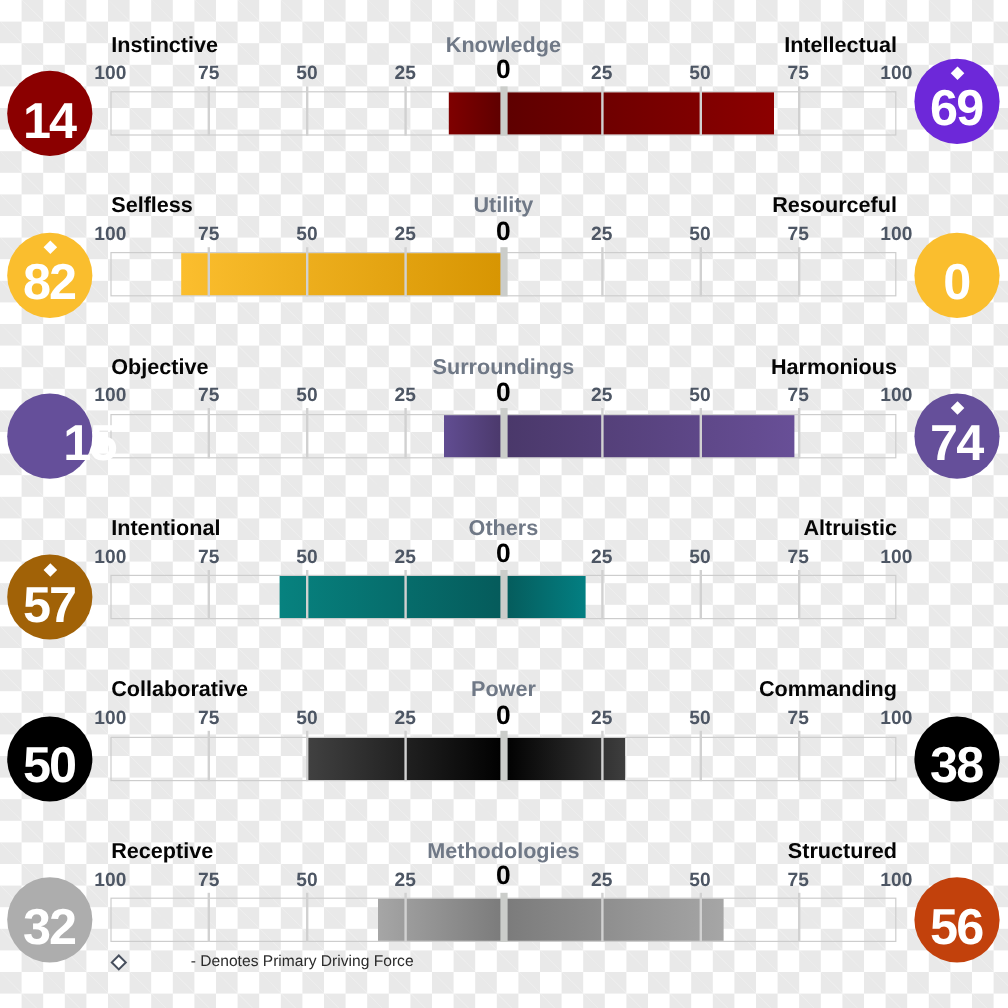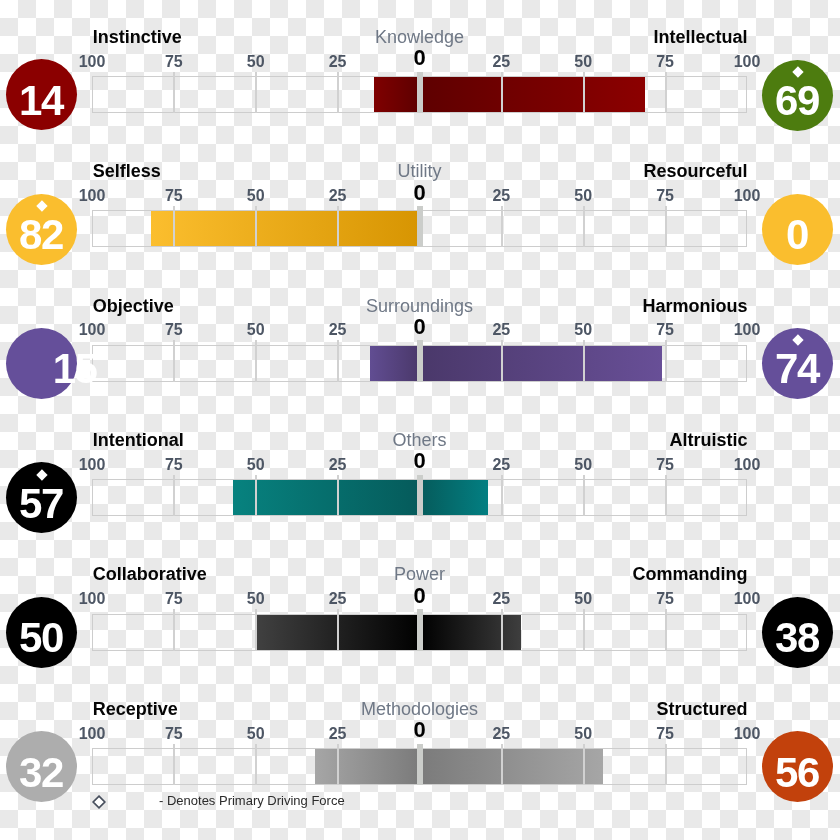--- a/index.html
+++ b/index.html
@@ -21,21 +21,21 @@
   .circle .val{position:absolute;left:0;right:0;text-align:center;
     color:#ffffff;font-size:42px;font-weight:bold;line-height:1;
     letter-spacing:-1.5px;text-indent:-1.5px;}
   .circle .dia{position:absolute;width:7.9px;height:7.9px;left:50%;margin-left:-3.95px;
     background:#ffffff;transform:rotate(45deg);}
 
   .pole{position:absolute;font-size:18px;font-weight:bold;color:#050505;
     line-height:1;white-space:nowrap;}
   .pole.left{text-align:left;}
   .pole.right{text-align:right;}
-  .ctr-label{position:absolute;font-size:18px;font-weight:normal;color:#6f7886;
+  .ctr-label{position:absolute;font-size:18px;font-weight:bold;color:#6f7886;
     line-height:1;white-space:nowrap;text-align:center;}
 
   .tick-lbl{position:absolute;font-size:16px;font-weight:bold;color:#4d5664;
     line-height:1;text-align:center;white-space:nowrap;}
   .tick-lbl.zero{font-size:22px;color:#000000;}
 
   .track{position:absolute;box-sizing:border-box;
     border:1px solid #cdcdcd;background:transparent;}
   .tickline{position:absolute;width:2px;background:#d1d1d1;}
   .fill{position:absolute;}
@@ -66,21 +66,21 @@
       <div class="tickline" style="left: 500.88px; top: 54.5px; height: 41.5px;"></div>
       <div class="tickline" style="left: 582.75px; top: 54.5px; height: 41.5px;"></div>
       <div class="tickline" style="left: 664.63px; top: 54.5px; height: 41.5px;"></div>
       <div class="center-mark" style="left: 416.5px; width: 6px; top: 54.5px; height: 41.5px;"></div>
       <div class="pole left" style="left: 92.7px; top: 10.9px;">Instinctive</div>
       <div class="pole right" style="right: 92.5px; top: 10.9px;">Intellectual</div>
       <div class="ctr-label" style="left: 269.5px; width: 300px; top: 10.9px;">Knowledge</div>
       <div class="circle" style="left: 6.2px; top: 42.3px; background: rgb(139, 0, 0);">
         <div class="val" style="top: 20.4px;">14</div>
       </div>
-      <div class="circle" style="left: 762.2px; top: 43px; background: #4d7c0f;">
+      <div class="circle" style="left: 762.2px; top: 32px; background: #6d28d9;">
         <div class="val" style="top: 20.4px;">69</div>
         <div class="dia" style="top: 8.4px;"></div>
       </div>
     </div>
     <div class="row" style="top: 151.4px;">
       <div class="tick-lbl" style="left: 52px; width: 80px; top: 36.6px;">100</div>
       <div class="tick-lbl" style="left: 133.88px; width: 80px; top: 36.6px;">75</div>
       <div class="tick-lbl" style="left: 215.75px; width: 80px; top: 36.6px;">50</div>
       <div class="tick-lbl" style="left: 297.63px; width: 80px; top: 36.6px;">25</div>
       <div class="tick-lbl zero" style="left: 379.5px; width: 80px; top: 30.3px;">0</div>
@@ -155,21 +155,21 @@
       <div class="tickline" style="left: 173.38px; top: 54.5px; height: 41.5px;"></div>
       <div class="tickline" style="left: 255.25px; top: 54.5px; height: 41.5px;"></div>
       <div class="tickline" style="left: 337.13px; top: 54.5px; height: 41.5px;"></div>
       <div class="tickline" style="left: 500.88px; top: 54.5px; height: 41.5px;"></div>
       <div class="tickline" style="left: 582.75px; top: 54.5px; height: 41.5px;"></div>
       <div class="tickline" style="left: 664.63px; top: 54.5px; height: 41.5px;"></div>
       <div class="center-mark" style="left: 416.5px; width: 6px; top: 54.5px; height: 41.5px;"></div>
       <div class="pole left" style="left: 92.7px; top: 10.9px;">Intentional</div>
       <div class="pole right" style="right: 92.5px; top: 10.9px;">Altruistic</div>
       <div class="ctr-label" style="left: 269.5px; width: 300px; top: 10.9px;">Others</div>
-      <div class="circle" style="left: 6.2px; top: 42.3px; background: #000000;">
+      <div class="circle" style="left: 6.2px; top: 42.3px; background: #a16207;">
         <div class="val" style="top: 20.4px;">57</div>
         <div class="dia" style="top: 8.4px;"></div>
       </div>
     </div>
     <div class="row" style="top: 554.6px;">
       <div class="tick-lbl" style="left: 52px; width: 80px; top: 36.6px;">100</div>
       <div class="tick-lbl" style="left: 133.88px; width: 80px; top: 36.6px;">75</div>
       <div class="tick-lbl" style="left: 215.75px; width: 80px; top: 36.6px;">50</div>
       <div class="tick-lbl" style="left: 297.63px; width: 80px; top: 36.6px;">25</div>
       <div class="tick-lbl zero" style="left: 379.5px; width: 80px; top: 30.3px;">0</div>

